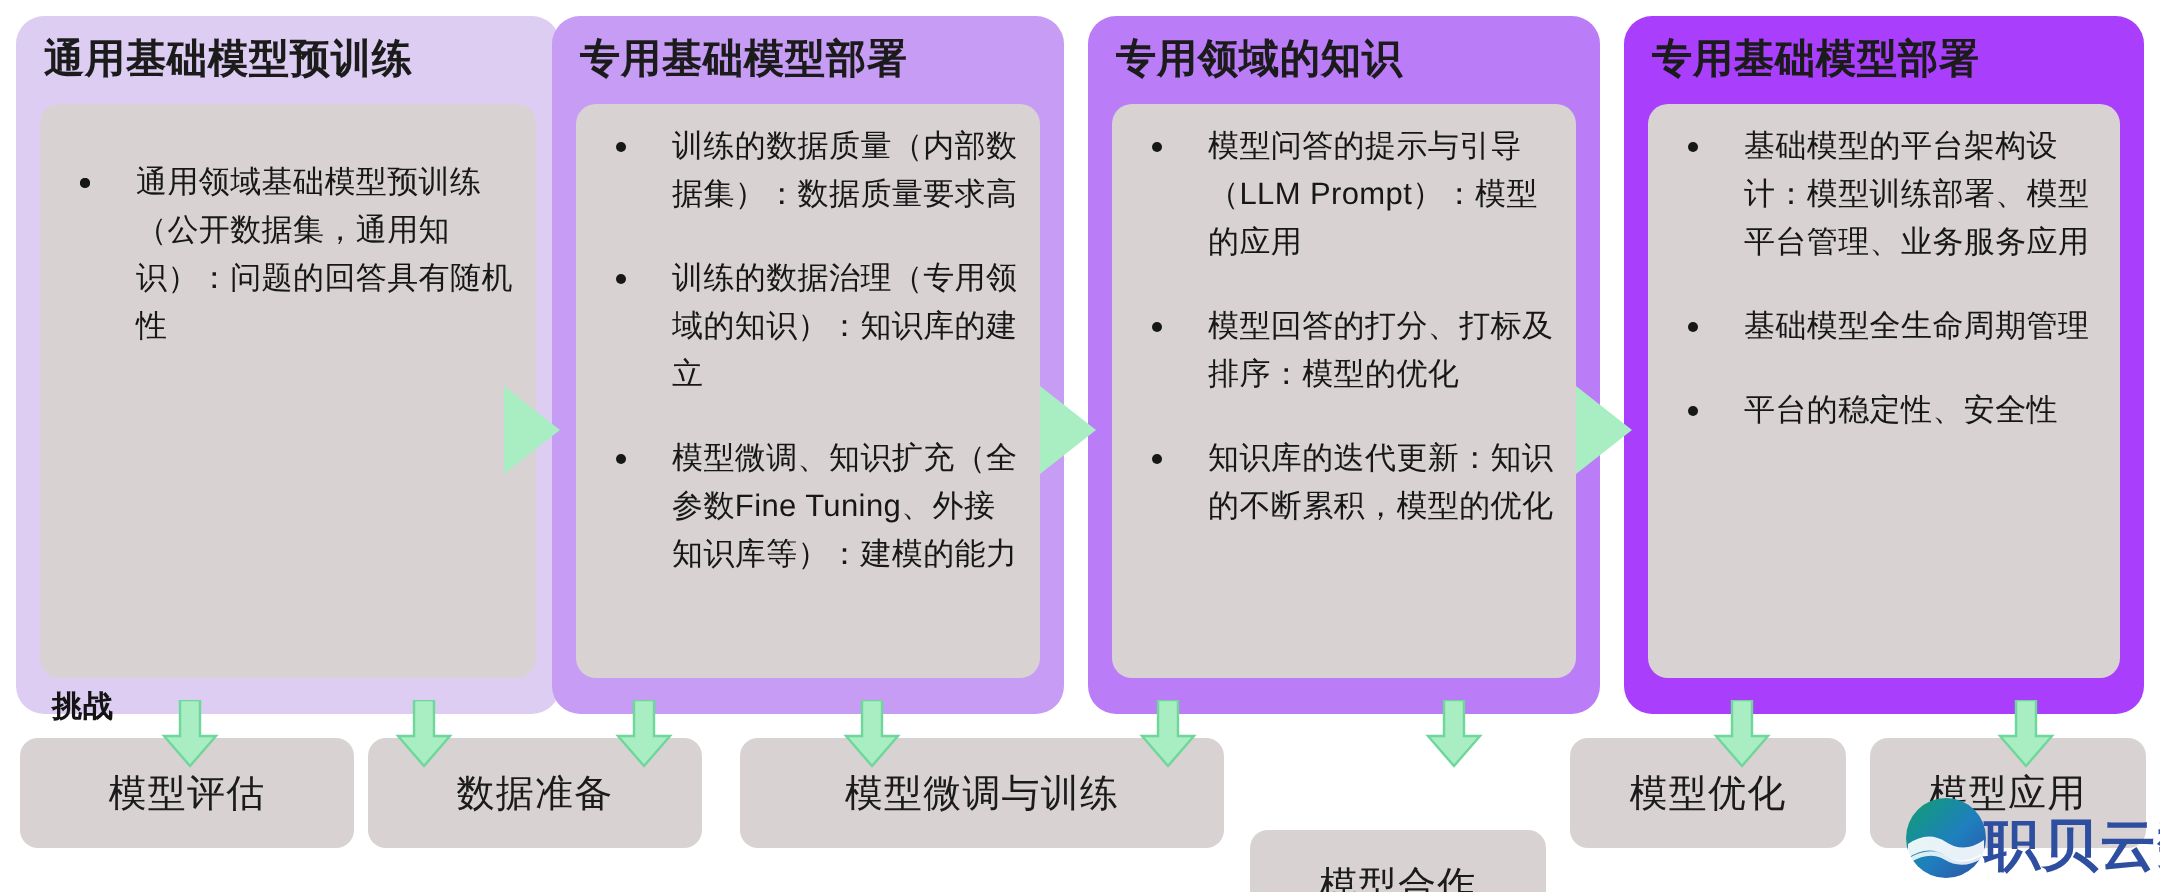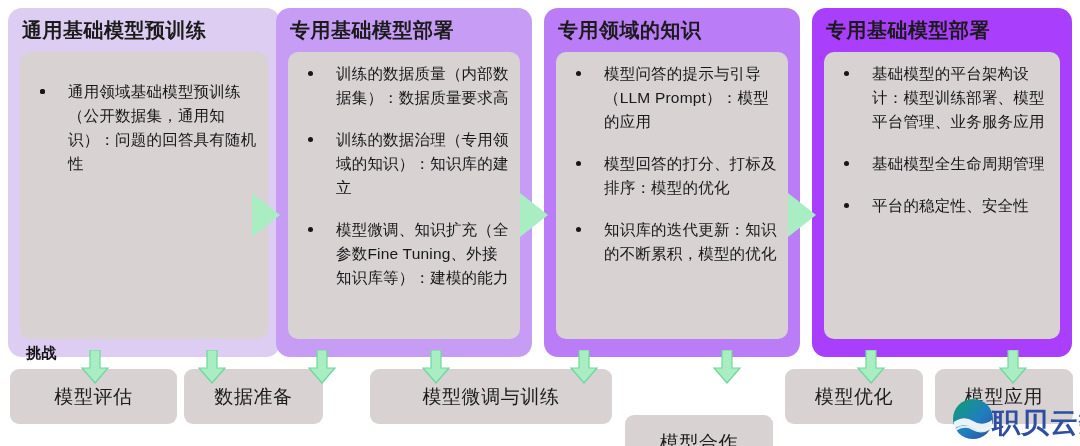--- a/index.html
+++ b/index.html
@@ -280,21 +280,21 @@
   </div>
   <div class="down-arrow" style="left:998px;">
     <svg width="30" height="34" viewBox="0 0 30 34">
         <polygon points="10,0 20,0 20,18 28,18 15,33 2,18 10,18" fill="#a9edc3" stroke="#6ed79a" stroke-width="1.2"></polygon>
       </svg>
   </div>
 
   <div class="outcome" style="left:10px; width:167px;">
     <span>模型评估</span>
   </div>
-  <div class="outcome" style="left:184px; width:139px;">
+  <div class="outcome" style="left:184px; width:167px;">
     <span>数据准备</span>
   </div>
   <div class="outcome" style="left:370px; width:242px;">
     <span>模型微调与训练</span>
   </div>
   <div class="outcome" style="left:625px; width:148px;margin-top:46px;">
     <span>模型合作</span>
   </div>
   <div class="outcome" style="left:785px; width:138px;">
     <span>模型优化</span>

